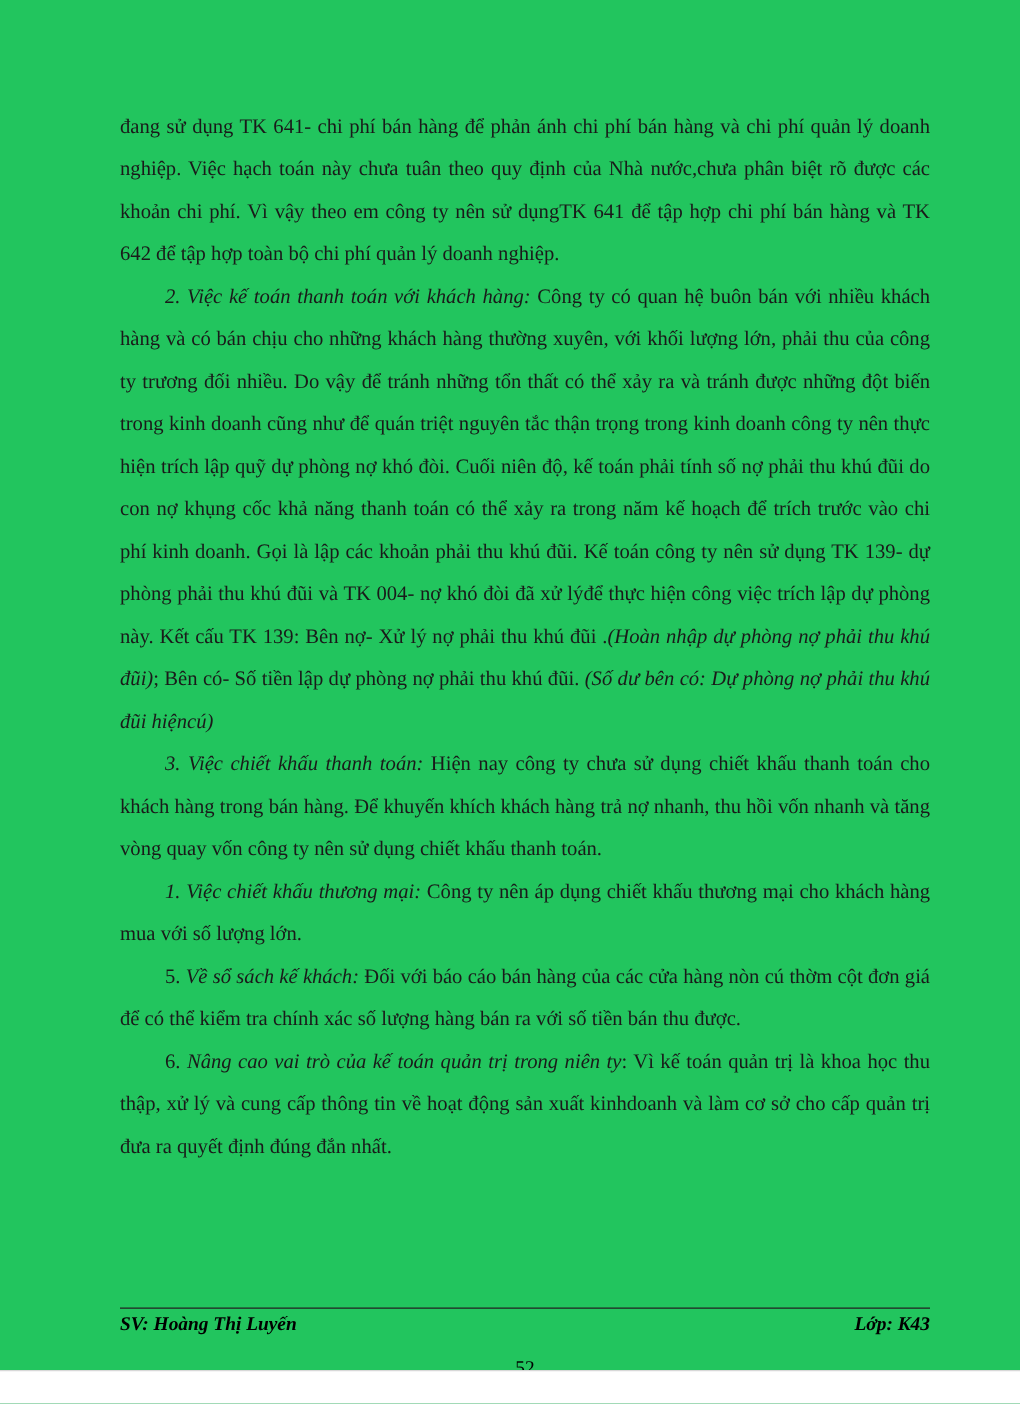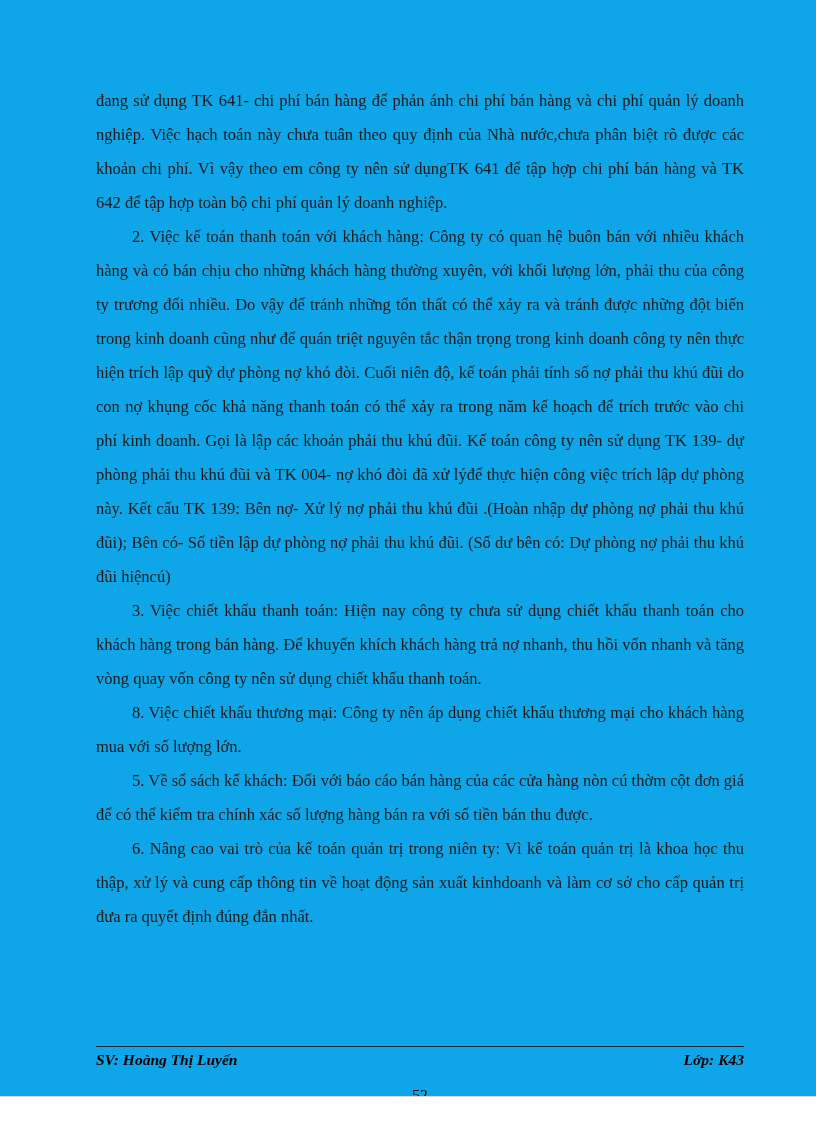--- a/index.html
+++ b/index.html
@@ -7,21 +7,21 @@
     padding: 0;
     background: #b8b8b8;
   }
   body {
     font-family: "Liberation Serif", serif;
   }
   .page {
     position: relative;
     width: 816px;
     height: 1123px;
-    background: #0ea5e9;
+    background: #22c55e;
     margin: 0 auto;
     overflow: hidden;
     box-sizing: border-box;
   }
   .content {
     position: absolute;
     left: 96px;
     top: 84px;
     width: 648px;
   }
@@ -30,20 +30,21 @@
     font-size: 16.5px;
     line-height: 34px;
     text-align: justify;
     text-justify: inter-word;
     color: #1a1a1a;
   }
   p.indent {
     text-indent: 36px;
   }
   .ital {
+    font-style: italic;
   }
   .footer {
     position: absolute;
     left: 96px;
     top: 1046px;
     width: 648px;
     border-top: 1.5px solid #222;
     padding-top: 4px;
     display: flex;
     justify-content: space-between;
@@ -80,21 +81,21 @@
   }
 </style>
 </head>
 <body>
 
 <div class="page">
   <div class="content">
     <p class="para"><span>đang sử dụng TK 641- chi phí bán hàng để phản ánh chi phí bán hàng và chi phí quản lý  doanh nghiệp.  Việc  hạch  toán  này  chưa  tuân  theo  quy  định  của  Nhà nước,chưa phân biệt rõ được các khoản chi phí. Vì vậy theo em công ty nên sử dụngTK 641  để tập hợp chi phí bán hàng và  TK 642  để tập hợp toàn bộ chi phí quản lý  doanh nghiệp.</span></p>
     <p class="para indent"><span class="ital">2. Việc kế toán thanh toán với khách hàng:</span><span> Công ty có quan hệ buôn bán với nhiều khách hàng và có bán chịu cho những khách hàng thường xuyên, với khối lượng lớn, phải thu của công ty trương đối nhiều.  Do vậy để tránh những tổn thất có thể xảy ra và tránh được những đột biến trong kinh  doanh cũng như để quán triệt nguyên tắc thận trọng trong kinh  doanh công ty nên thực hiện trích lập quỹ dự phòng nợ khó đòi. Cuối niên độ, kế toán phải tính số nợ phải thu khú đũi do con nợ khụng cốc khả năng thanh toán có thể xảy ra trong năm kế hoạch để trích trước vào chi phí kinh  doanh. Gọi là lập các khoản phải thu khú đũi. Kế toán công ty nên sử dụng TK 139- dự phòng phải thu khú đũi và TK 004- nợ khó đòi đã xử lýđể thực hiện công việc trích lập dự phòng này. Kết cấu TK 139: Bên nợ- Xử lý nợ phải thu khú đũi .</span><span class="ital">(Hoàn nhập dự phòng nợ phải thu khú đũi)</span><span>; Bên có- Số tiền lập dự phòng nợ phải thu khú đũi. </span><span class="ital">(Số dư bên có: Dự phòng nợ phải thu khú đũi hiệncú)</span></p>
     <p class="para indent"><span class="ital">3. Việc chiết khấu thanh toán:</span><span> Hiện nay công ty chưa sử dụng chiết khấu thanh toán cho khách hàng  trong bán hàng. Để khuyến  khích  khách  hàng  trả nợ nhanh, thu hồi vốn nhanh và tăng vòng quay vốn công ty nên sử dụng chiết khấu thanh toán.</span></p>
-    <p class="para indent"><span class="ital">8. Việc chiết khấu thương mại:</span><span> Công ty nên áp dụng chiết khấu thương mại cho khách hàng mua với số lượng lớn.</span></p>
+    <p class="para indent"><span class="ital">1. Việc chiết khấu thương mại:</span><span> Công ty nên áp dụng chiết khấu thương mại cho khách hàng mua với số lượng lớn.</span></p>
     <p class="para indent"><span>5. </span><span class="ital">Về sổ sách kế khách:</span><span> Đối với báo cáo bán hàng của các   cửa hàng nòn cú thờm cột đơn giá để có thể kiểm  tra chính xác số lượng hàng bán ra với số tiền bán thu được.</span></p>
     <p class="para indent"><span>6. </span><span class="ital">Nâng cao vai trò của kế toán quản trị trong niên ty</span><span>: Vì kế toán quản trị là khoa học thu thập, xử lý và cung cấp thông tin về hoạt động sản xuất kinhdoanh và làm cơ sở cho cấp quản trị đưa ra quyết định đúng đắn nhất.</span></p>
   </div>
 
   <div class="footer">
     <span class="left">SV: Hoàng  Thị  Luyến</span>
     <span class="center">52</span>
     <span class="right">Lớp: K43</span>
   </div>
 

